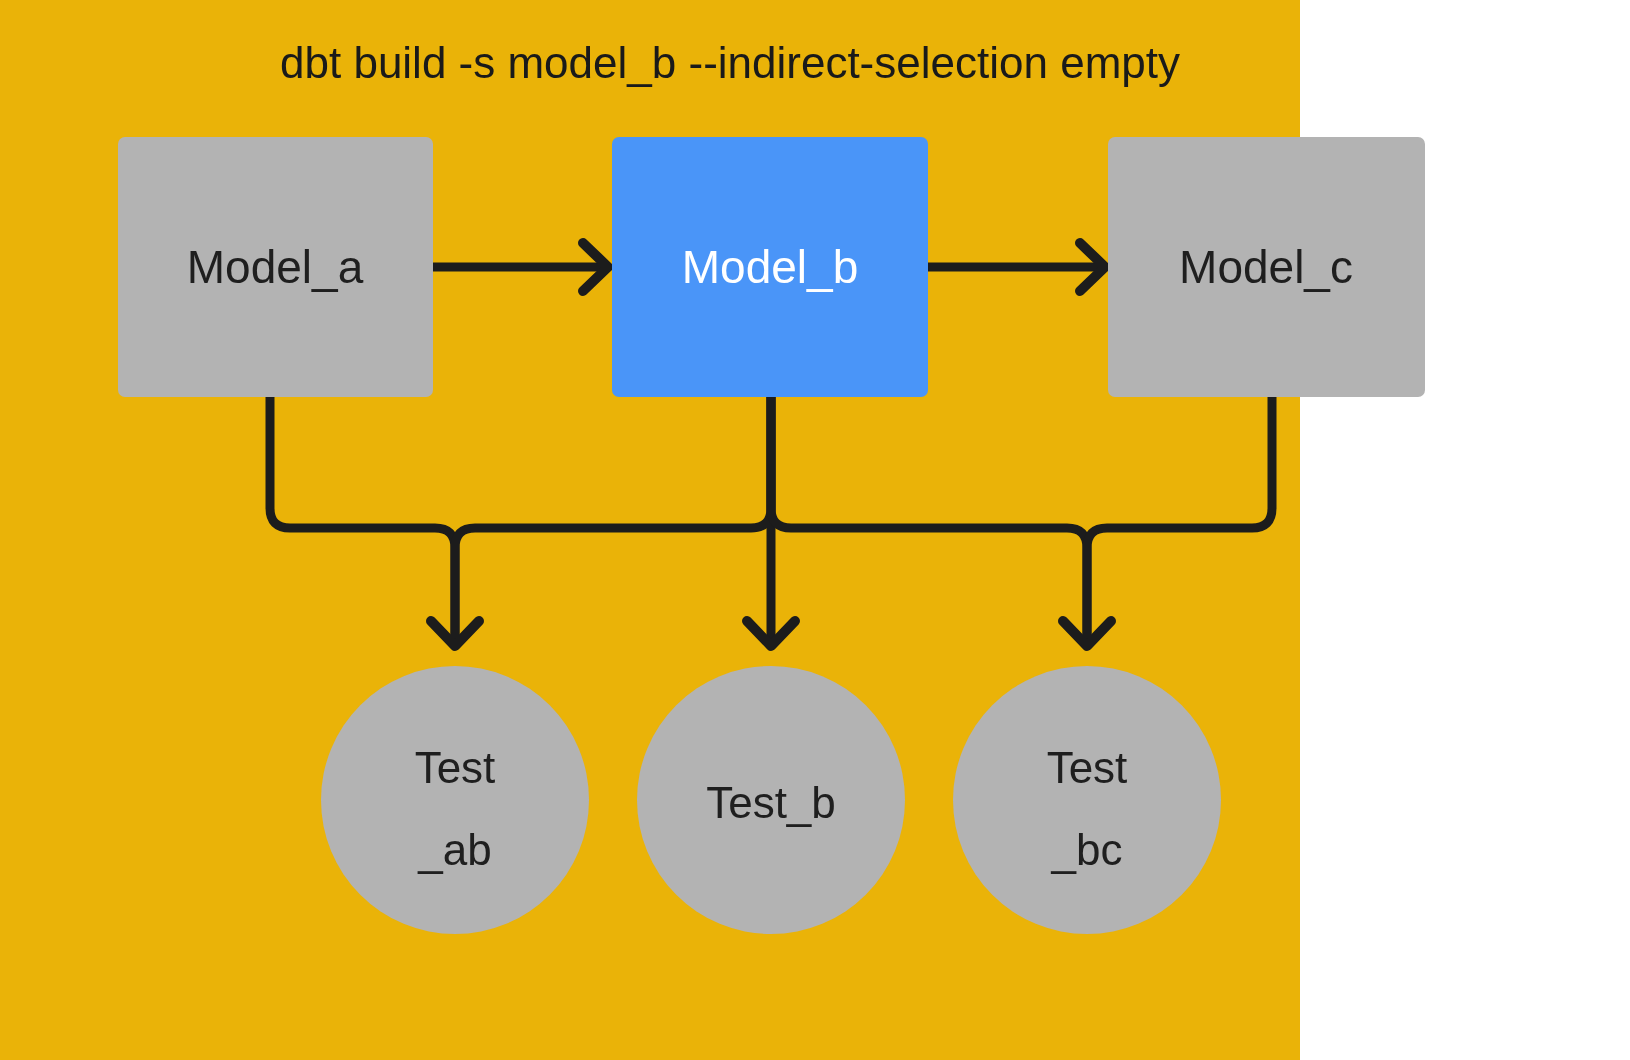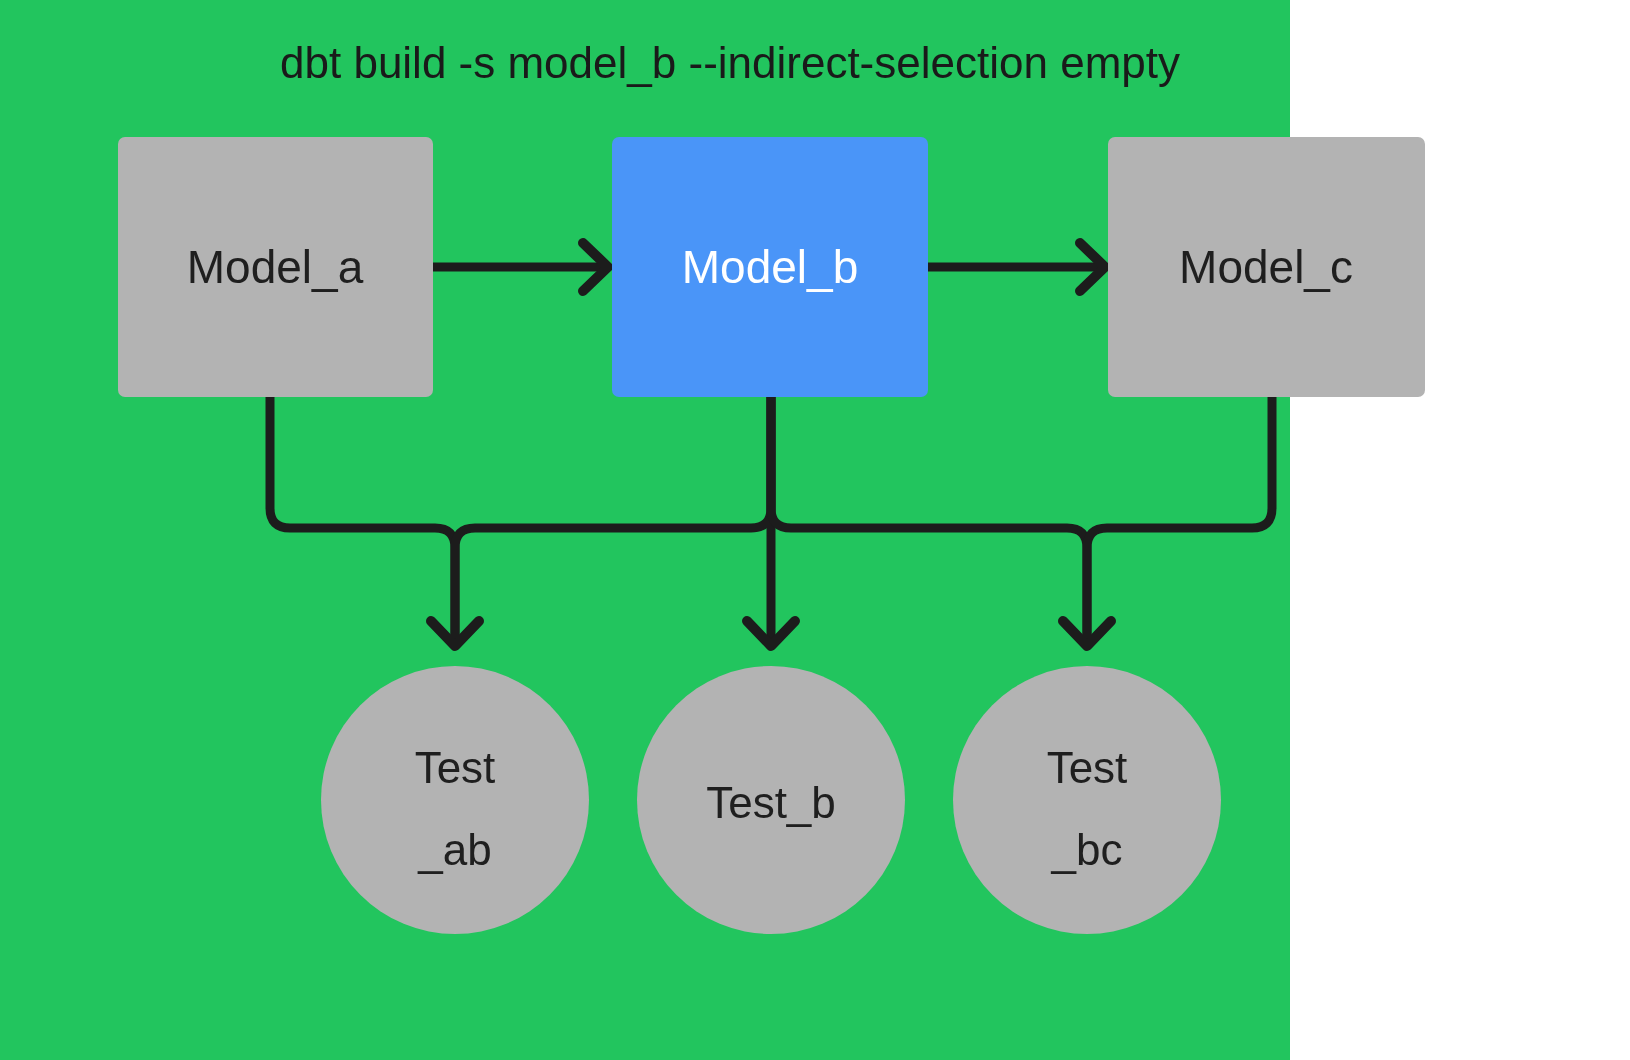--- a/index.html
+++ b/index.html
@@ -11,21 +11,22 @@
   body {
     width: 1630px;
     height: 1060px;
     overflow: hidden;
     font-family: "Liberation Sans", sans-serif;
   }
   #canvas {
     position: relative;
     width: 1290px;
     height: 1060px;
-    background: #22c55e;
+    background: #eab308;
+    padding-left: 10px;
   }
   #diagram-svg {
     position: absolute;
     left: 0;
     top: 0;
     width: 1630px;
     height: 1060px;
     display: block;
   }
   .node-box-label {

